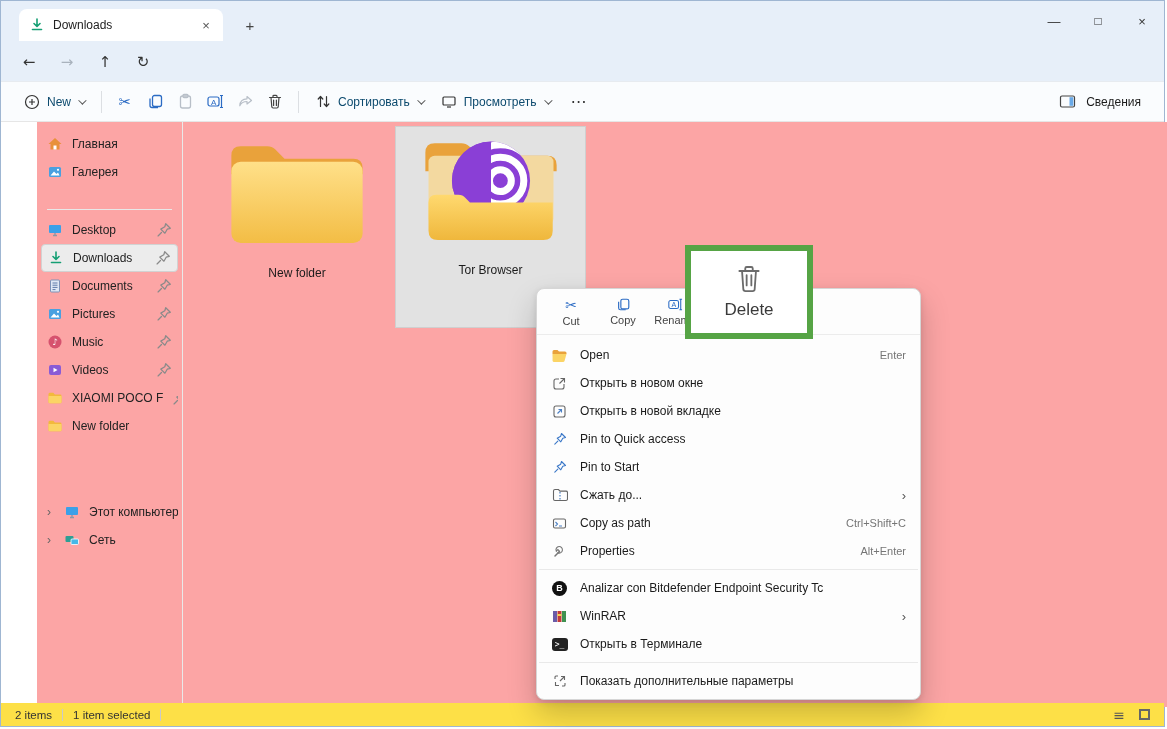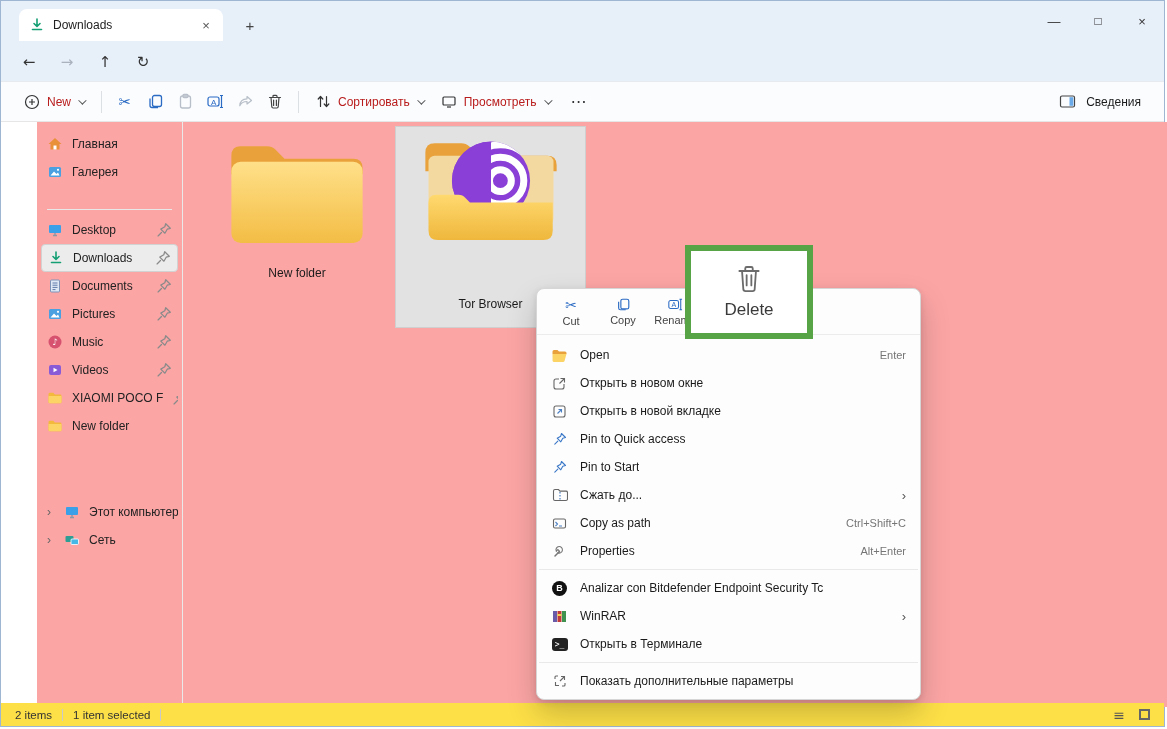--- a/index.html
+++ b/index.html
@@ -23,21 +23,21 @@
   .navbtn.disabled { color:#a9b2bd; }
   .breadcrumb-bar { position:absolute; left:178px; top:45px; width:678px; height:30px; background:#fff; border-radius:5px; display:flex; align-items:center; padding:0 10px; gap:10px; }
   .crumb-chev { color:#666; font-size:13px; }
   .crumb { font-size:12px; color:#222; }
   .searchbox { position:absolute; left:877px; top:45px; width:276px; height:30px; background:#fff; border:1px solid #e3e7ec; border-radius:5px; display:flex; align-items:center; padding:0 10px; }
   .searchbox input { flex:1; border:none; outline:none; font-size:12px; color:#333; font-family:inherit; background:transparent; }
   .searchbox input::placeholder { color:#767676; }
 
   
   .toolbar { position:absolute; left:0; top:80px; width:100%; height:41px; background:#fafcfe; border-top:1px solid #e7ebf0; border-bottom:1px solid #e6e6e6; display:flex; align-items:center; padding:0 14px; }
-  .tbtn { display:flex; align-items:center; gap:7px; padding:0 9px; height:30px; border-radius:4px; color:#b91c1c; }
+  .tbtn { display:flex; align-items:center; gap:7px; padding:0 9px; height:30px; border-radius:4px; color:#0c4a6e; }
   .tb-ico { width:30px; height:30px; display:flex; align-items:center; justify-content:center; }
   .tb-sep { width:1px; height:22px; background:#dcdfe3; margin:0 8px; }
   .chev { width:6px; height:6px; border-right:1.3px solid #555; border-bottom:1.3px solid #555; transform:rotate(45deg) translateY(-2px); display:inline-block; }
   .tb-more { font-size:16px; color:#333; letter-spacing:1px; padding:0 12px; font-family:"DejaVu Sans",sans-serif; }
   .tb-details { margin-left:auto; display:flex; align-items:center; gap:10px; padding:0 9px; height:30px; }
   .scissors { color:#2b6bc4; font-size:15px; font-family:"DejaVu Sans",sans-serif; }
 
   
   .content { position:absolute; left:0; top:121px; width:100%; height:585px; background:#fca5a5;margin-left:36px; }
   .sidebar { position:absolute; left:0; top:0; width:146px; height:100%; border-right:1px solid #e9e9e9; padding-top:8px; }
@@ -47,21 +47,21 @@
   .side-gap { height:58px; }
   .pin-r { margin-left:auto; flex:none; }
   .dev-chev { color:#666; font-size:12px; width:8px; flex:none; }
   .ic16 { width:16px; height:16px; flex:none; }
 
   
   .files { position:absolute; left:146px; top:0; right:0; bottom:0; }
   .tile { position:absolute; display:flex; flex-direction:column; align-items:center; }
   .tile .fname { margin-top:10px; font-size:12px; color:#1b1b1b; }
   .tile1 { left:24px; top:8px; width:180px; height:198px; }
-  .tile2 { left:212px; top:4px; width:191px; height:202px; background:#e2e2e2; border:1px solid #cfcfcf; padding-top:0;gap:34px; }
+  .tile2 { left:212px; top:4px; width:191px; height:202px; background:#e2e2e2; border:1px solid #cfcfcf; padding-top:0; }
   .bigfolder { width:150px; height:126px; }
   .torfolder { width:150px; height:126px; }
 
   
   .ctxmenu { position:absolute; left:535px; top:287px; width:385px; background:#fdfdfd; border:1px solid #d6d6d6; border-radius:8px; box-shadow:0 14px 30px rgba(0,0,0,.20), 0 2px 6px rgba(0,0,0,.10); z-index:40; padding-bottom:4px; }
   .qa-row { height:46px; display:flex; align-items:center; padding:0 8px; border-bottom:1px solid #ececec; }
   .qa-item { width:52px; height:42px; display:flex; flex-direction:column; align-items:center; justify-content:center; gap:2px; border-radius:4px; }
   .qa-item .lbl { font-size:11px; color:#444; }
   .menu-body { padding-top:6px; }
   .mi { height:28px; display:flex; align-items:center; padding:0 14px; gap:0; }

